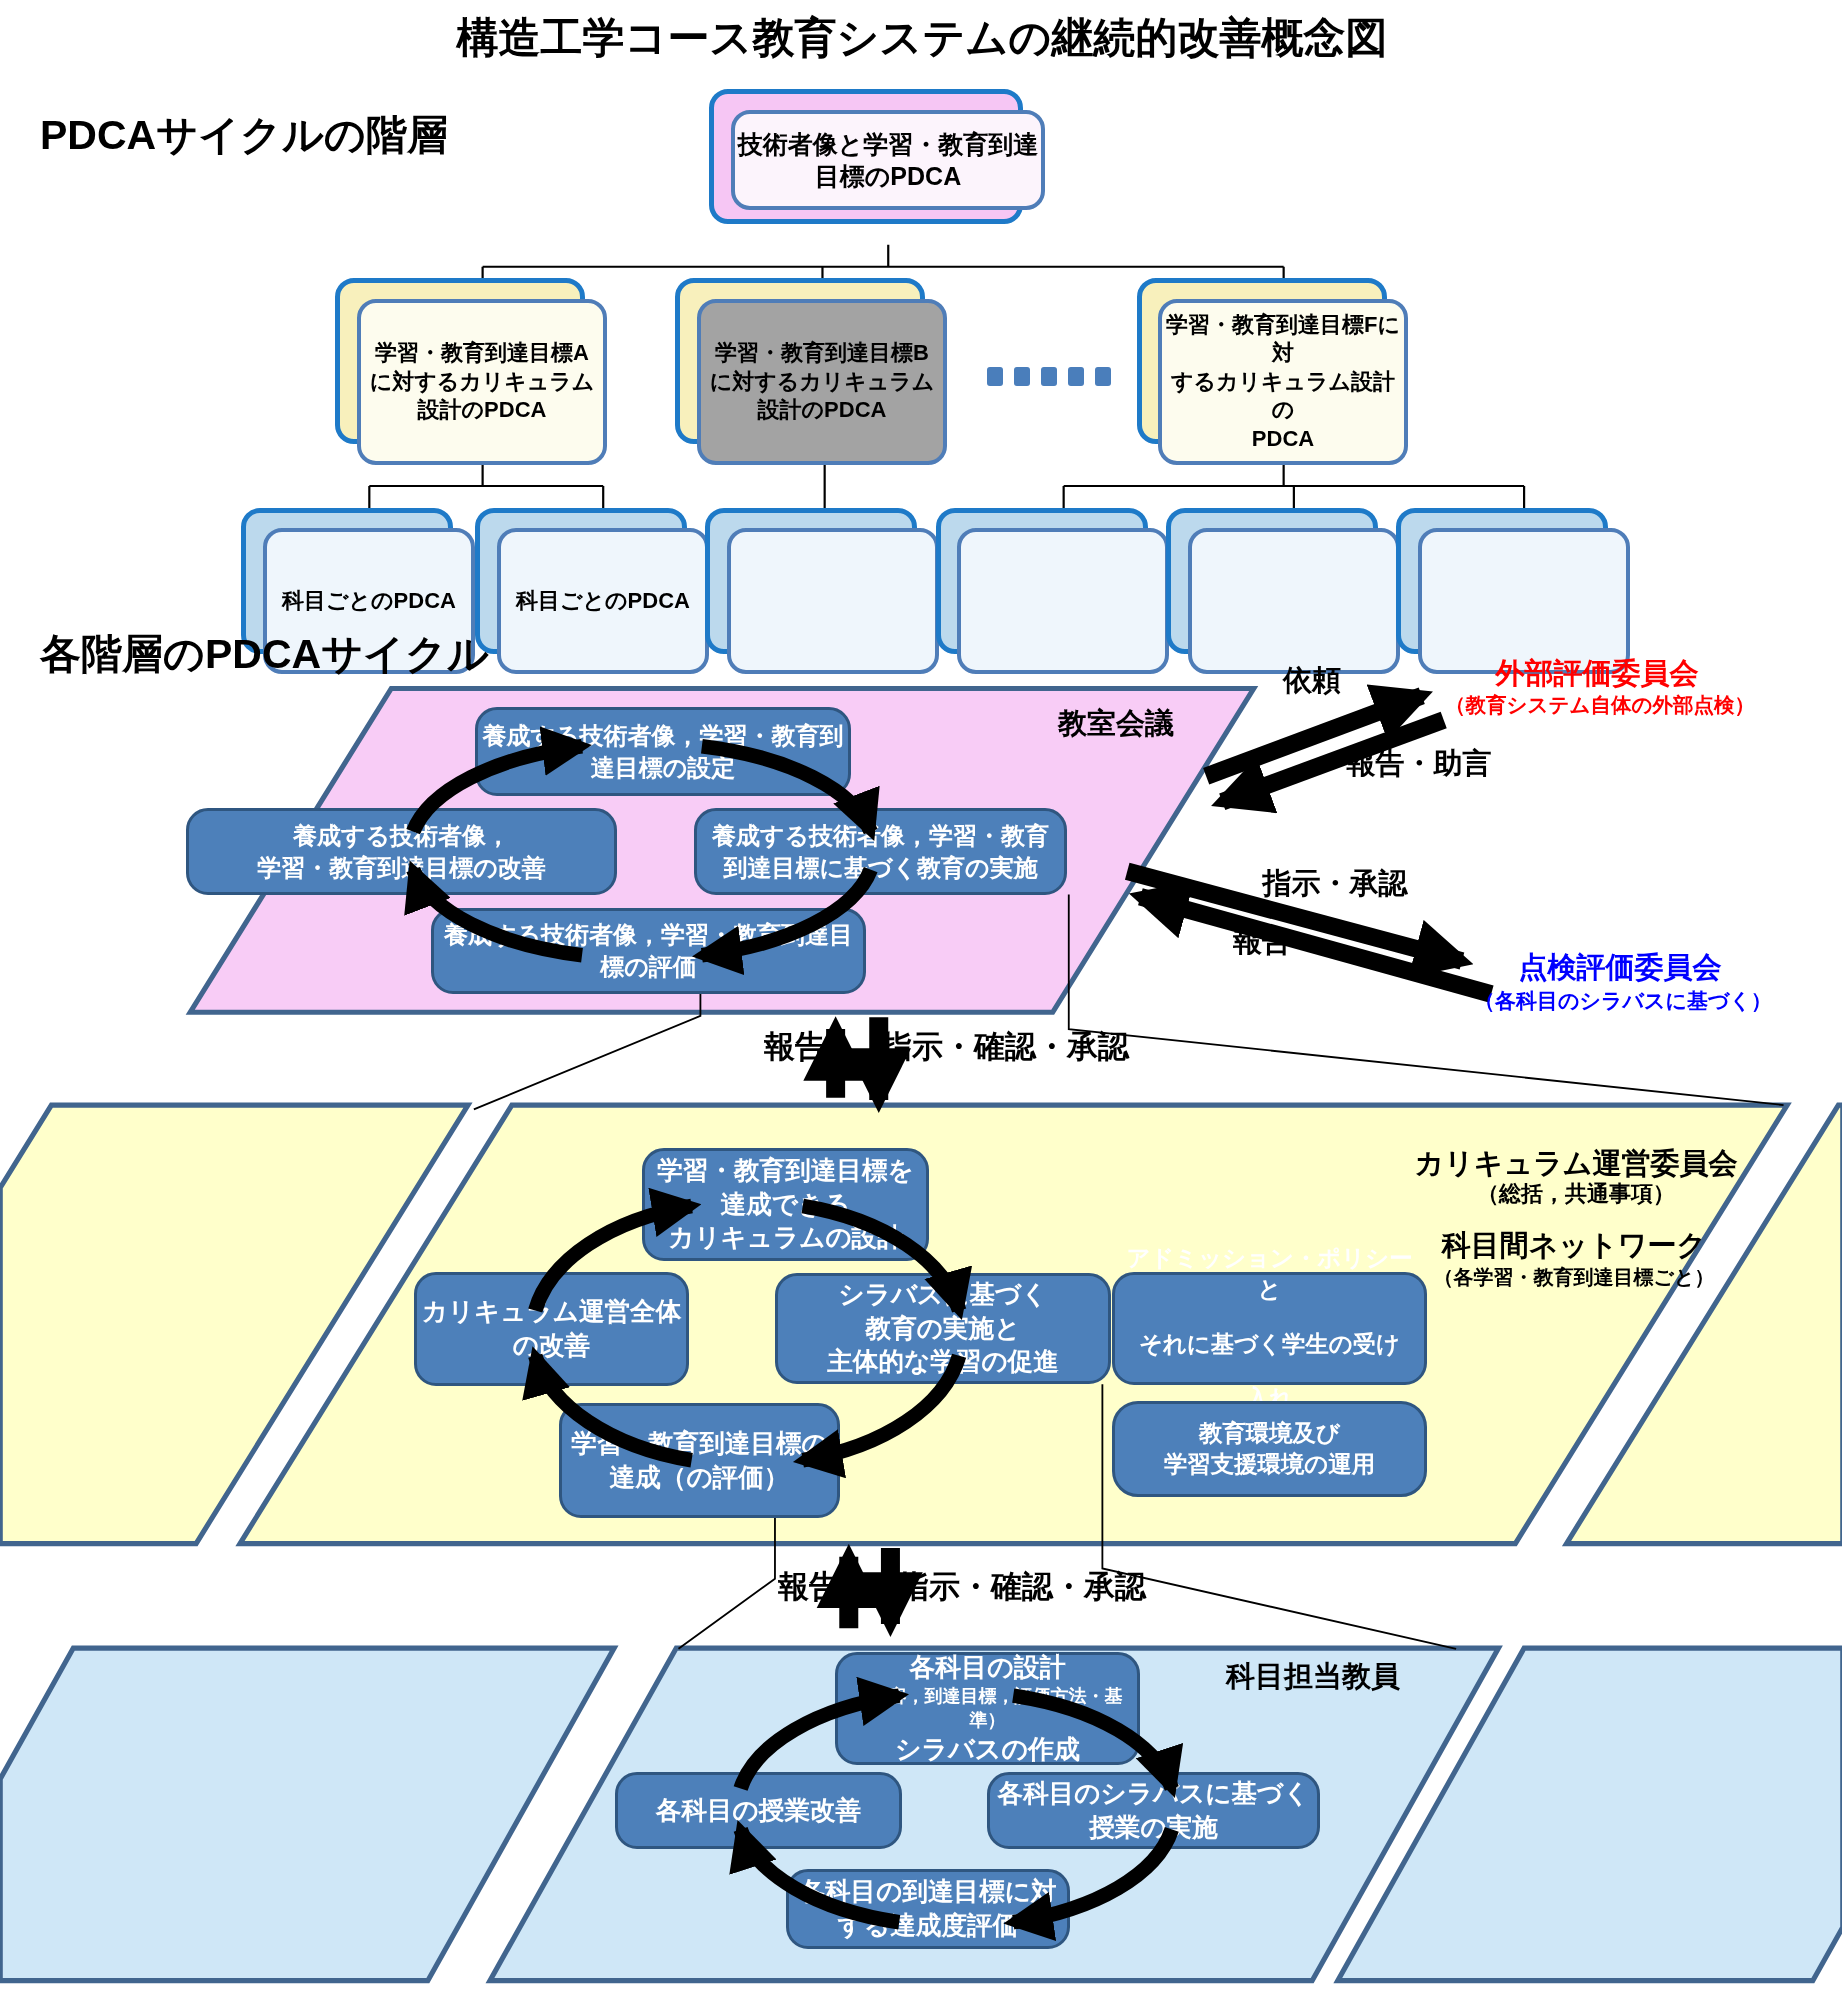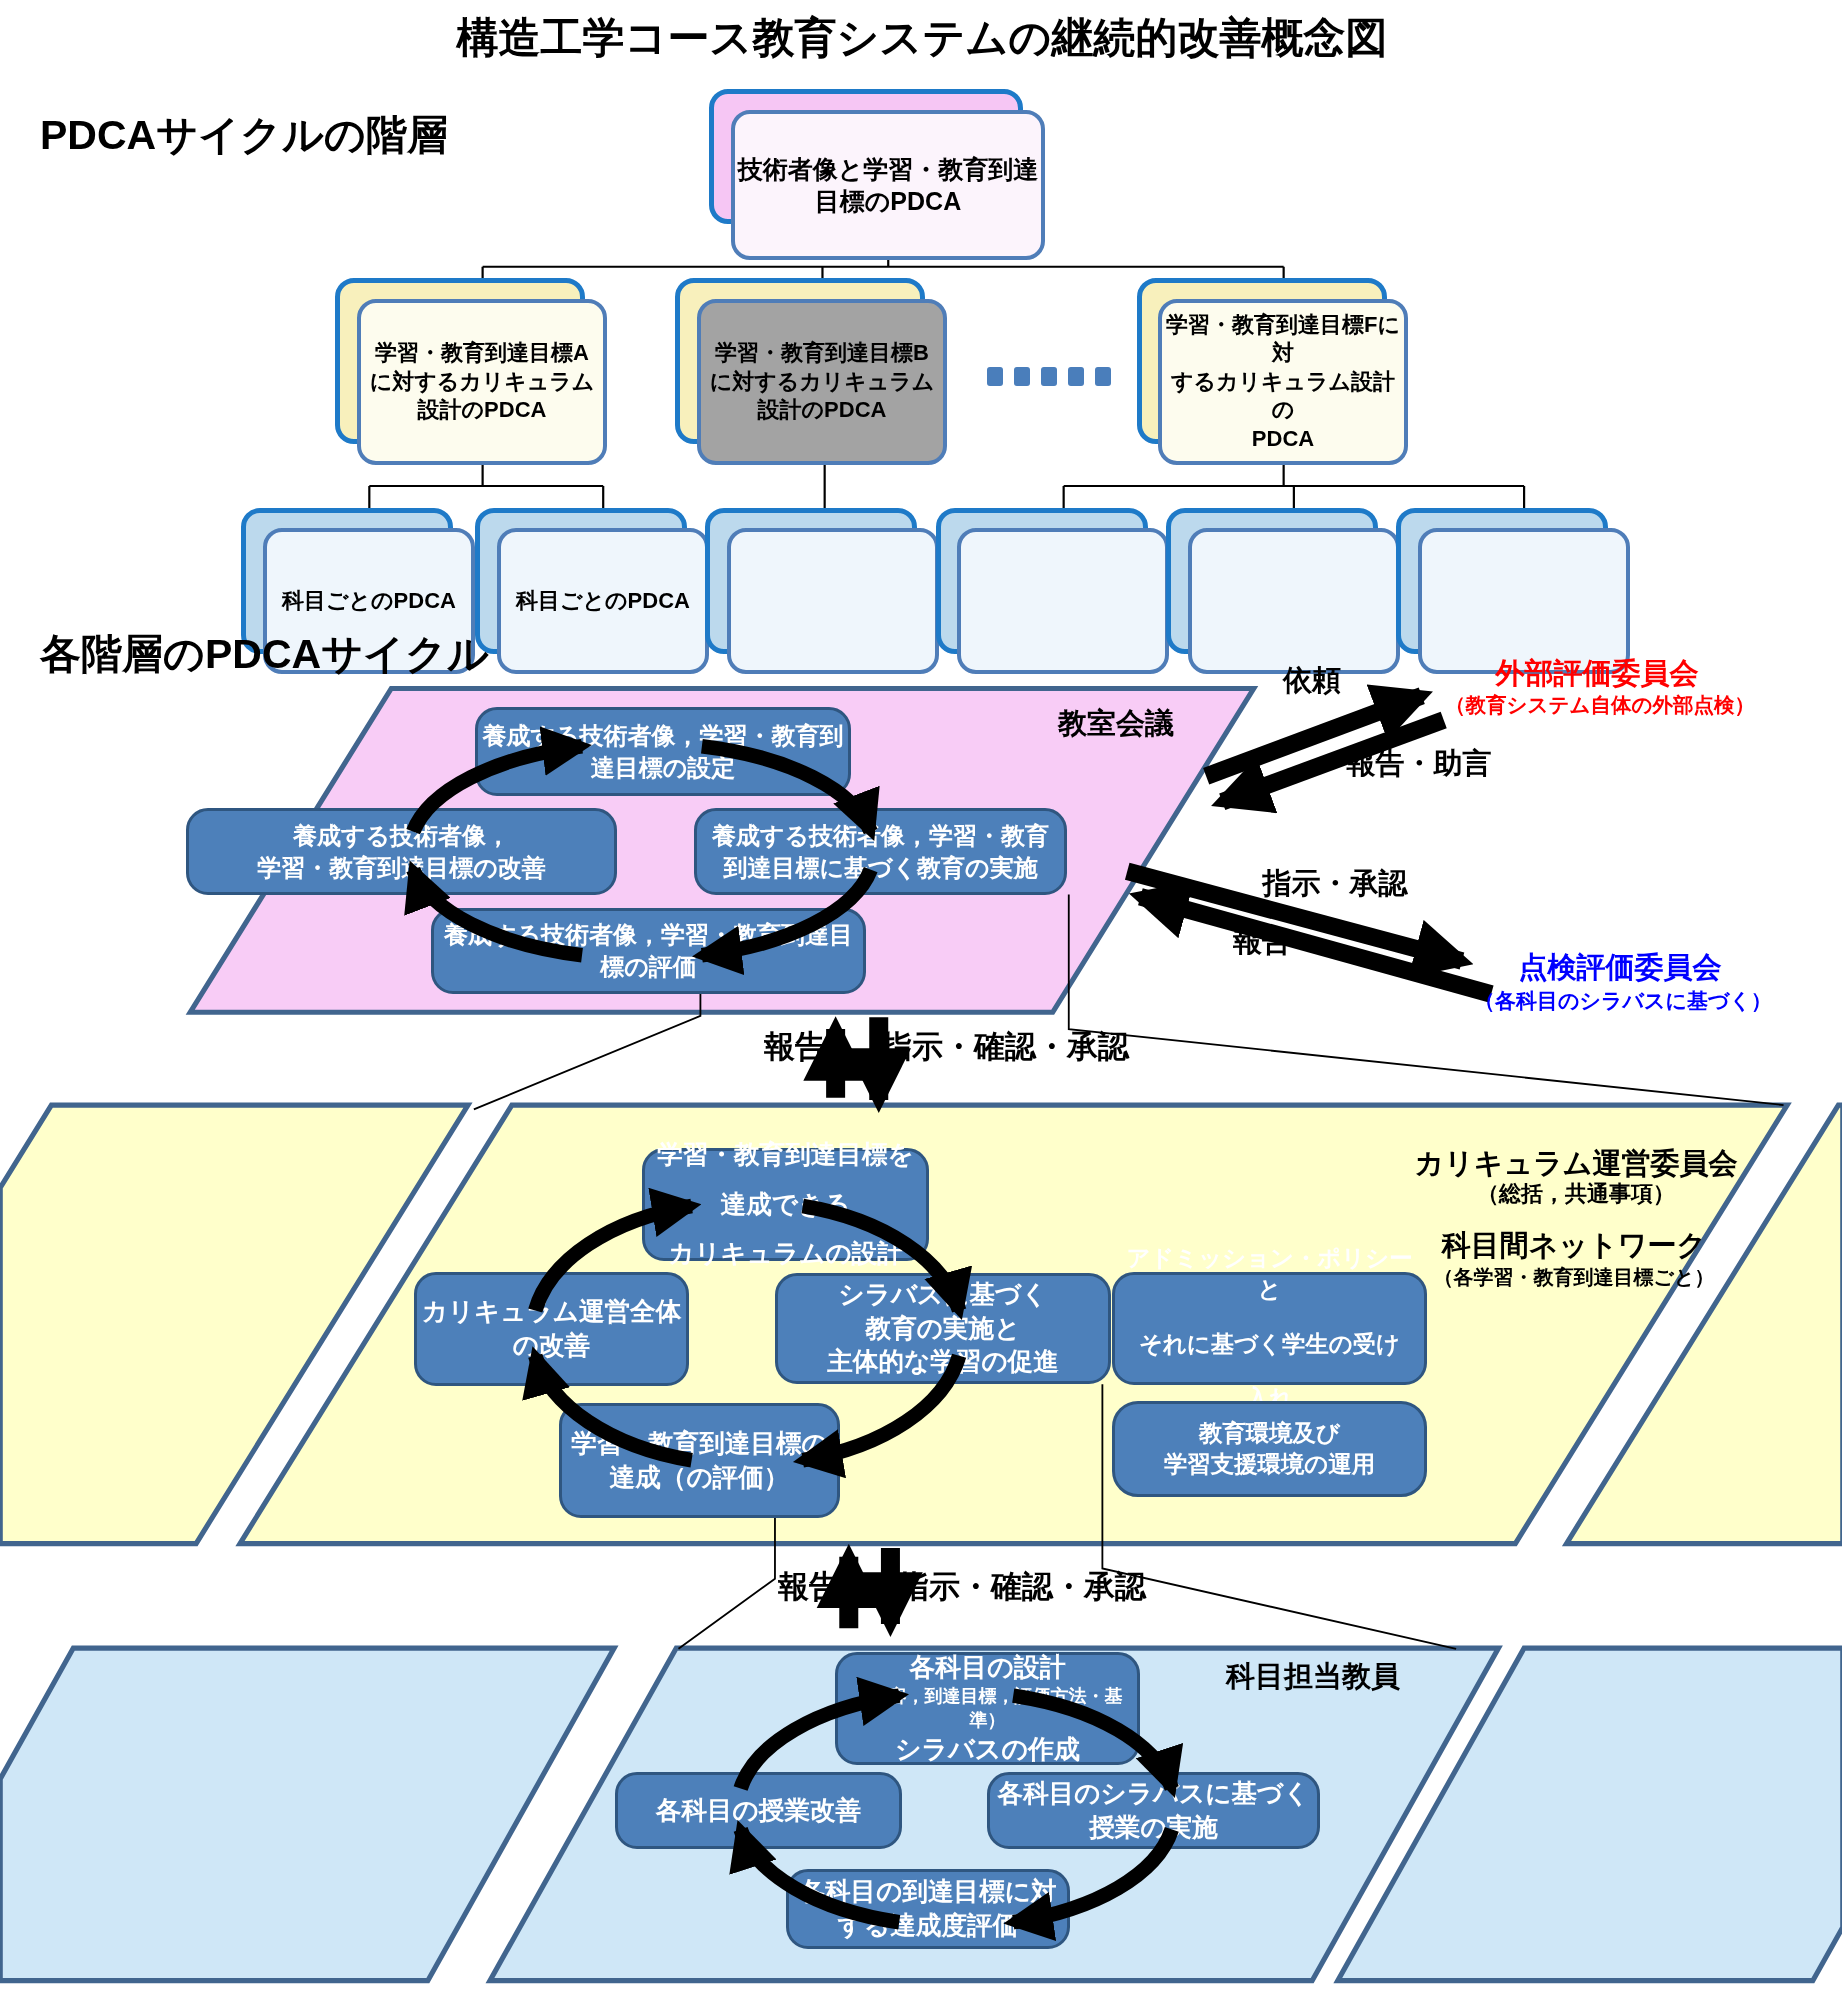--- a/index.html
+++ b/index.html
@@ -46,21 +46,21 @@
     <path d="M1462,1224 V1408 L2440,1512" stroke="#000" stroke-width="2.5" fill="none"></path>
     <path d="M1060,2077 V2160 L928,2256" stroke="#000" stroke-width="2.5" fill="none"></path>
     <path d="M1508,1894 V2146 L1992,2256" stroke="#000" stroke-width="2.5" fill="none"></path>
   </svg>
 
   <div class="abs lbl" style="left:922px;top:38px;font-size:42px;">構造工学コース教育システムの継続的改善概念図</div>
   <div class="abs" style="left:40px;top:108px;font-size:41px;z-index:4;">PDCAサイクルの階層</div>
   <div class="abs" style="left:40px;top:627px;font-size:41px;z-index:4;">各階層のPDCAサイクル</div>
 
   <div class="abs node backbox" style="left:709px;top:89px;width:314px;height:135px;background:#f6c6f4;"></div>
-  <div class="abs node frontbox" style="left:731px;top:110px;width:314px;height:150px;background:#fcf4fc;font-size:25px;">
+  <div class="abs node frontbox" style="left:731px;top:110px;width:314px;height:100px;background:#fcf4fc;font-size:25px;">
     <div>技術者像と学習・教育到達</div>
     <div>目標のPDCA</div>
   </div>
 
   <div class="abs node backbox" style="left:335px;top:278px;width:250px;height:166px;background:#f8f0bc;"></div>
   <div class="abs node frontbox" style="left:357px;top:299px;width:250px;height:166px;background:#fdfcee;font-size:22px;">
     <div>学習・教育到達目標A</div>
     <div>に対するカリキュラム</div>
     <div>設計のPDCA</div>
   </div>
@@ -134,21 +134,21 @@
   <div class="abs lbl blu" style="left:1623px;top:1001px;font-size:21px;">（各科目のシラバスに基づく）</div>
 
   <div class="abs lbl" style="left:795px;top:1047px;font-size:31px;">報告</div>
   <div class="abs lbl" style="left:1005px;top:1047px;font-size:31px;">指示・確認・承認</div>
 
   <div class="abs lbl" style="left:1576px;top:1164px;font-size:29px;">カリキュラム運営委員会</div>
   <div class="abs lbl" style="left:1576px;top:1194px;font-size:22px;">（総括，共通事項）</div>
   <div class="abs lbl" style="left:1574px;top:1246px;font-size:29px;">科目間ネットワーク</div>
   <div class="abs lbl" style="left:1574px;top:1277px;font-size:20px;">（各学習・教育到達目標ごと）</div>
 
-  <div class="abs cyc" style="left:642px;top:1148px;width:287px;height:113px;font-size:25.6px;gap:16px;">
+  <div class="abs cyc" style="left:642px;top:1148px;width:287px;height:113px;font-size:25.6px;">
     <div>学習・教育到達目標を</div>
     <div>達成できる</div>
     <div>カリキュラムの設計</div>
   </div>
   <div class="abs cyc" style="left:775px;top:1273px;width:336px;height:111px;font-size:25.6px;">
     <div>シラバスに基づく</div>
     <div>教育の実施と</div>
     <div>主体的な学習の促進</div>
   </div>
   <div class="abs cyc" style="left:559px;top:1403px;width:281px;height:115px;font-size:25.6px;">

